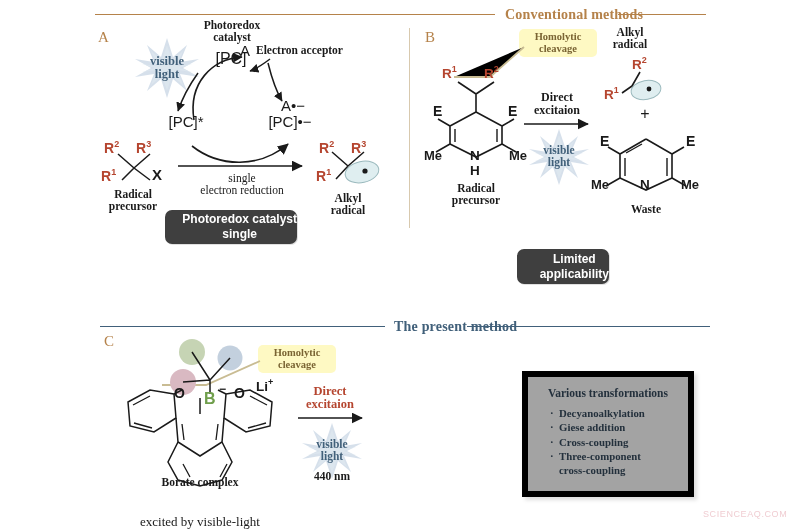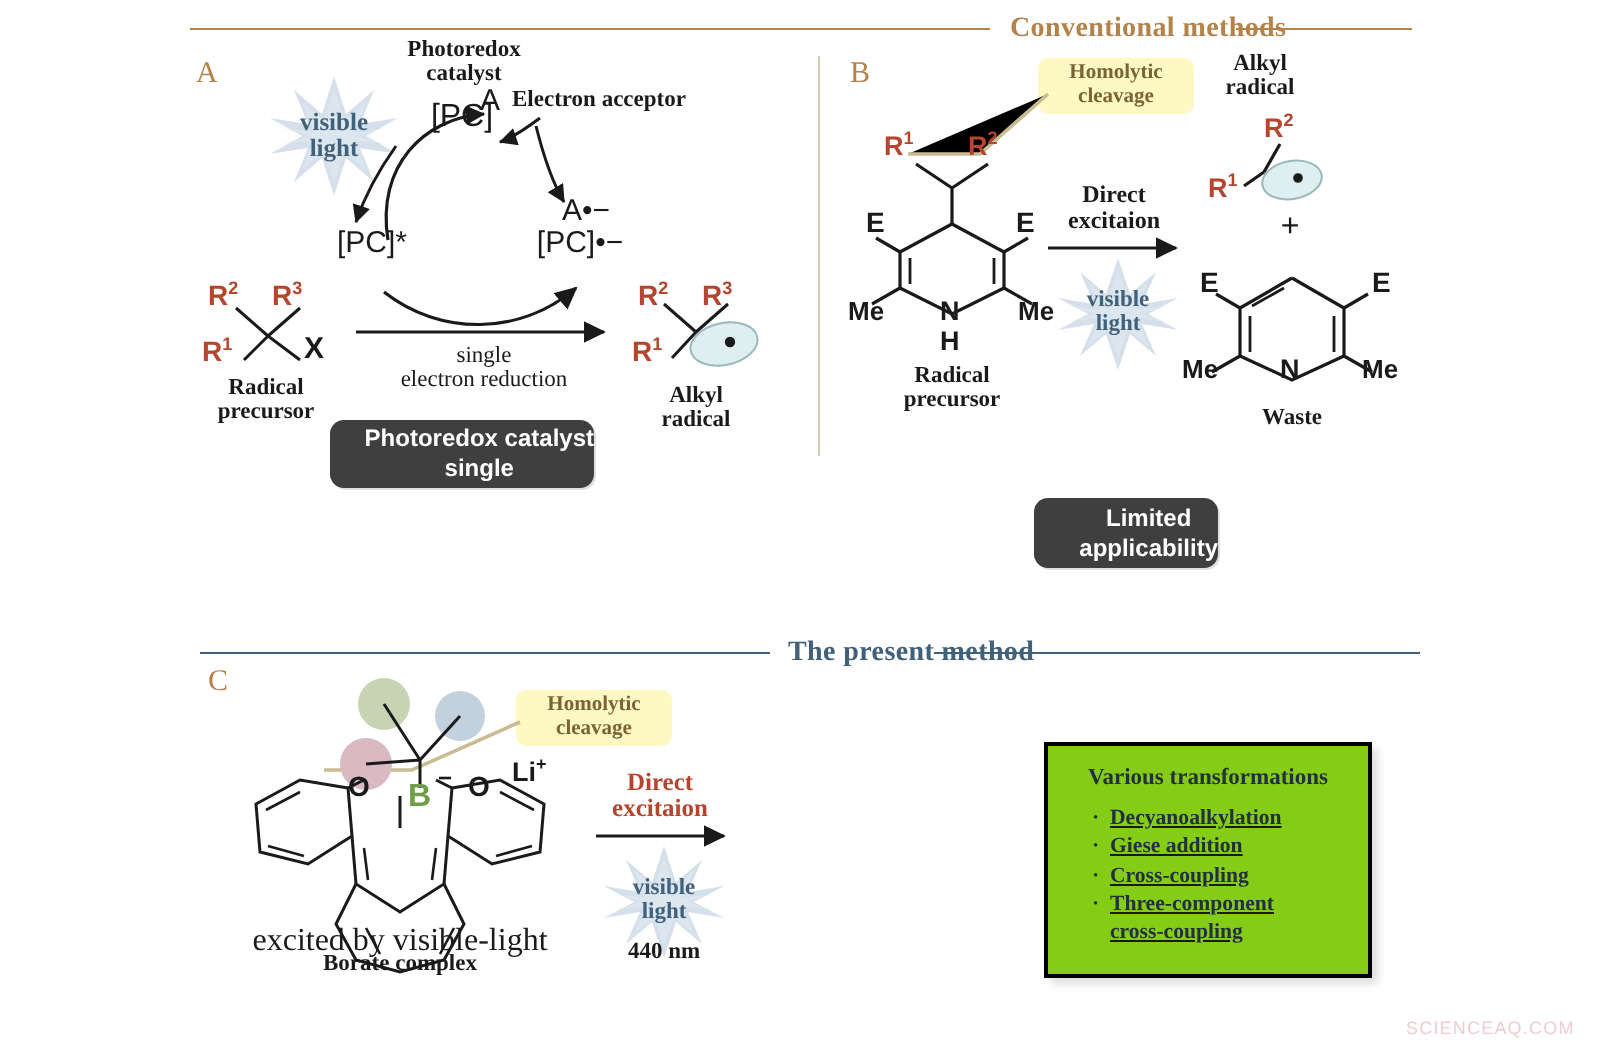--- a/index.html
+++ b/index.html
@@ -47,25 +47,25 @@
   
   .redbox{position:absolute;border:1.6px solid #a3273c;border-radius:9px;
           background:#ffffff;overflow:hidden;}
   .redbox .cap{position:absolute;left:0;right:0;bottom:0;background:#eccfd6;
                color:#8d2338;font-family:"Liberation Serif",serif;font-weight:bold;
                font-size:10.5px;line-height:1.25;text-align:center;
                display:flex;flex-direction:column;align-items:center;justify-content:center;}
   .ital{font-style:italic;}
 
   
-  .transbox{position:absolute;background:#84cc16;border:2px solid #000000;
+  .transbox{position:absolute;background:#a3a3a3;border:6px solid #000000;
             box-shadow:3px 3px 4px rgba(0,0,0,.13);}
   .transbox .th{font-family:"Liberation Serif",serif;font-weight:bold;font-size:11.5px;
                 color:#23303c;text-align:center;}
-  .transbox ul{margin:0;padding:0;list-style:none;text-decoration:underline;}
+  .transbox ul{margin:0;padding:0;list-style:none;}
   .transbox li{font-family:"Liberation Serif",serif;font-weight:bold;font-size:10.8px;
                color:#23303c;line-height:1.32;white-space:nowrap;}
   .transbox li .bul{display:inline-block;width:9px;}
 
   .wm{position:absolute;font-family:"Liberation Sans",sans-serif;font-size:9px;
       letter-spacing:.6px;color:#f0cdd2;}
 
   .divider{position:absolute;width:0;border-left:1px solid #d8c9ae;}
 </style>
 </head>
@@ -294,21 +294,21 @@
     <path d="M64,14 L72,10 M116,14 L108,10" stroke="#1a1a1a" stroke-width="1.5" fill="none"></path>
     <path d="M90,18 L90,34" stroke="#1a1a1a" stroke-width="1.5" fill="none"></path>
 
     <path d="M66,38 L68,62 L90,76 L112,62 L114,38" stroke="#1a1a1a" stroke-width="1.5" fill="none"></path>
     <path d="M72,44 L74,60 M108,44 L106,60" stroke="#1a1a1a" stroke-width="1.3" fill="none"></path>
     <path d="M68,62 L58,82 L68,100 L90,106 L112,100 L122,82 L112,62" stroke="#1a1a1a" stroke-width="1.5" fill="none"></path>
     <path d="M73,84 L80,97 M117,84 L110,97" stroke="#1a1a1a" stroke-width="1.3" fill="none"></path>
   </svg>
 
   <div class="t bold ctr" style="left:200px;top:476px;font-size:11.5px;">Borate complex</div>
-  <div class="t ctr" style="left:200px;top:462px;font-size:16px;">excited by visible-light</div>
+  <div class="t ctr" style="left:200px;top:514px;font-size:13px;">excited by visible-light</div>
 
   <div class="t bold ctr red" style="left:330px;top:384px;font-size:12.5px;">Direct</div>
   <div class="t bold ctr red" style="left:330px;top:397px;font-size:12.5px;">excitaion</div>
   <svg class="abs" style="left:296px;top:412px;" width="76" height="14" viewBox="0 0 76 14">
     <defs>
       <marker id="ah4" markerWidth="8" markerHeight="8" refX="6.4" refY="3.4" orient="auto">
         <path d="M0,0 L7,3.4 L0,6.8 z" fill="#1a1a1a"></path>
       </marker>
     </defs>
     <path d="M2,6 L66,6" stroke="#1a1a1a" stroke-width="1.6" marker-end="url(#ah4)"></path>

